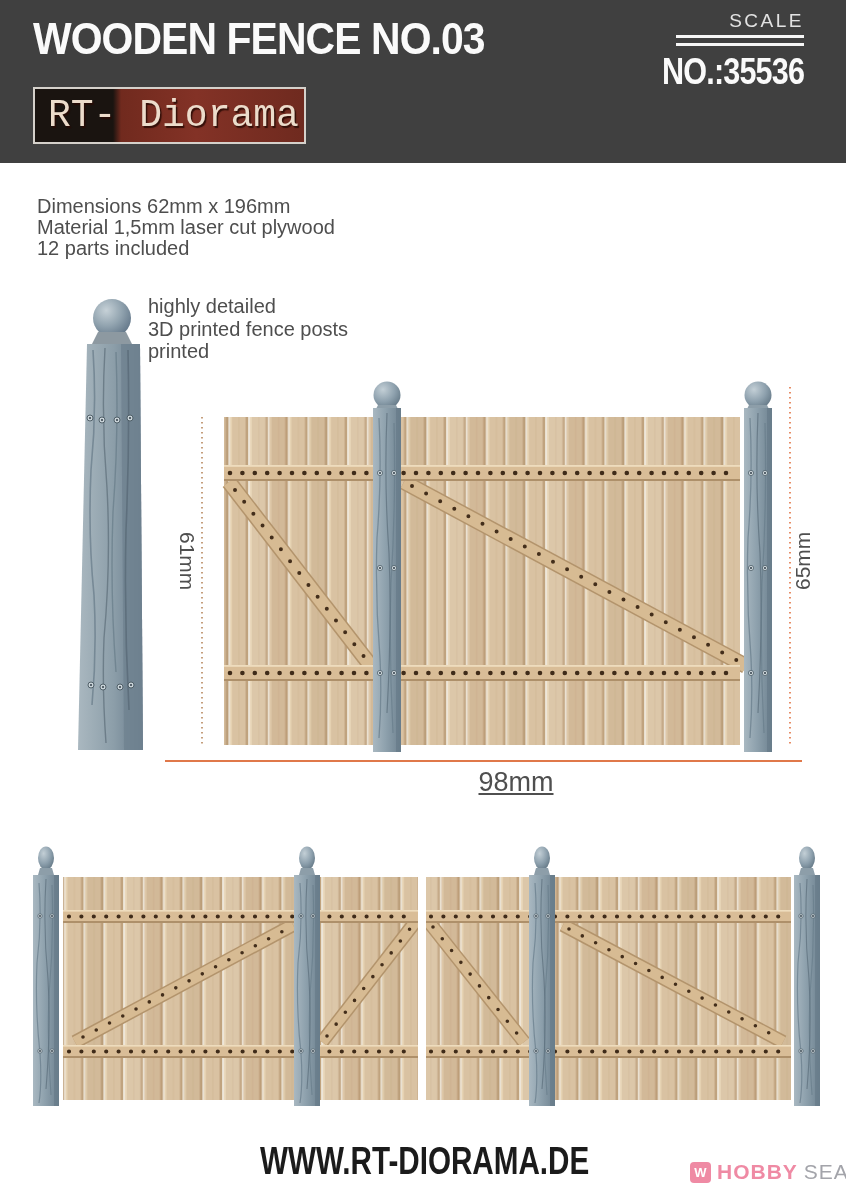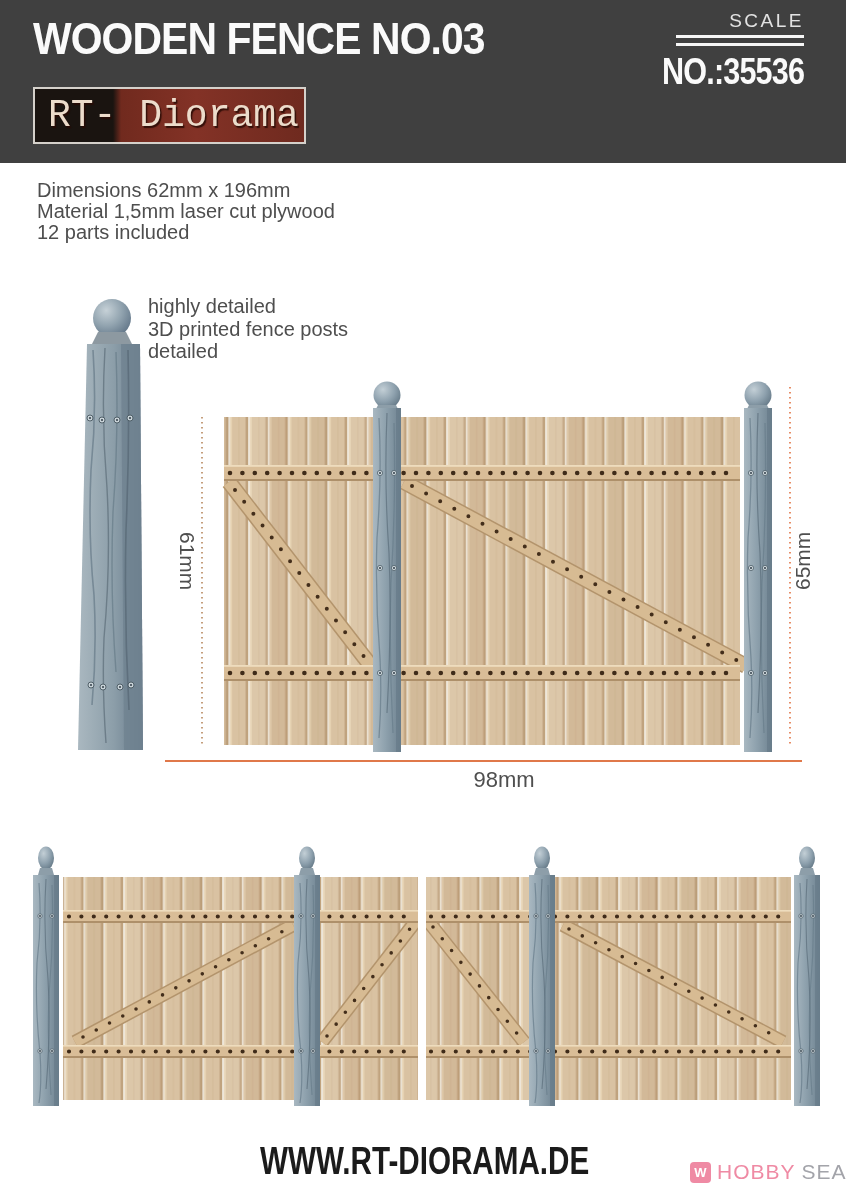--- a/index.html
+++ b/index.html
@@ -17,41 +17,41 @@
              text-shadow:1.5px 1.5px 1px rgba(40,10,5,.85);white-space:nowrap;}
   .scale-block{position:absolute;right:42px;top:10px;display:flex;flex-direction:column;align-items:flex-end;}
   .scale-row{display:flex;align-items:center;gap:5px;}
   .scale-label{font-size:19px;color:#e3e3e3;letter-spacing:2.5px;}
   .scale-value{font-family:"Liberation Serif",serif;font-size:72px;line-height:72px;font-weight:700;color:#f6f6f6;}
   .scale-rules{width:128px;height:5px;border-top:3px solid #f6f6f6;border-bottom:3px solid #f6f6f6;margin:3px 0 5px 0;}
   .item-no{font-size:36px;font-weight:700;color:#fafafa;letter-spacing:-1px;
            transform:scaleX(.85);transform-origin:right;white-space:nowrap;}
 
   
-  .specs{position:absolute;left:37px;top:180px;font-size:20px;line-height:21px;color:#4e4e4e;}
+  .specs{position:absolute;left:37px;top:196px;font-size:20px;line-height:21px;color:#4e4e4e;}
   .post-caption{position:absolute;left:148px;top:295px;font-size:20px;line-height:22.5px;color:#4e4e4e;}
 
   
   .dim{position:absolute;font-size:21px;color:#4f4f4f;}
   .dim-61{left:158px;top:549px;width:58px;text-align:center;transform:rotate(90deg);}
   .dim-65{left:774px;top:549px;width:58px;text-align:center;transform:rotate(-90deg);}
-  .dim-98{left:452px;top:767px;width:104px;text-align:center;font-size:22px;}
+  .dim-98{left:464px;top:767px;width:104px;text-align:center;font-size:27px;text-decoration:underline;}
 
   
   .post-photo{position:absolute;left:55px;top:290px;}
   .main-fence{position:absolute;left:150px;top:378px;}
   .long-fence{position:absolute;left:25px;top:845px;}
 
   
   .site-url{position:absolute;left:260px;top:1140px;font-size:38px;font-weight:700;color:#1b1b1b;
             letter-spacing:0;transform:scaleX(.78);transform-origin:left;white-space:nowrap;}
   .watermark{position:absolute;left:690px;top:1160px;display:flex;align-items:center;gap:6px;}
   .wm-icon{width:21px;height:21px;border-radius:4px;background:#ef8aa4;color:#fff;display:flex;
            align-items:center;justify-content:center;font-size:13px;font-weight:700;}
-  .wm-hobby{color:#ef8aa4;font-size:21px;font-weight:400;letter-spacing:1px;}
+  .wm-hobby{color:#ef8aa4;font-size:21px;font-weight:700;letter-spacing:1px;}
   .wm-search{color:#a3a4aa;font-size:21px;letter-spacing:1px;}
 </style>
 </head>
 <body>
 
 <div class="page">
 
   <div class="header">
     <div class="title">WOODEN FENCE NO.03</div>
     <div class="logo">
@@ -68,21 +68,21 @@
 
   <div class="specs">
     <div>Dimensions 62mm x 196mm</div>
     <div>Material 1,5mm laser cut plywood</div>
     <div>12 parts included</div>
   </div>
 
   <div class="post-caption">
     <div>highly detailed</div>
     <div>3D printed fence posts</div>
-    <div>detailed</div>
+    <div>printed</div>
   </div>
 
   <svg class="post-photo" width="110" height="465" viewBox="0 0 110 465">
     <defs>
       <radialGradient id="pballg" cx="35%" cy="30%" r="75%">
         <stop offset="0%" stop-color="#c6d1d7"></stop>
           <stop offset="55%" stop-color="#91a3af"></stop>
           <stop offset="100%" stop-color="#64788a"></stop>
       </radialGradient>
       <linearGradient id="pbodyg" x1="0" y1="0" x2="1" y2="0">

